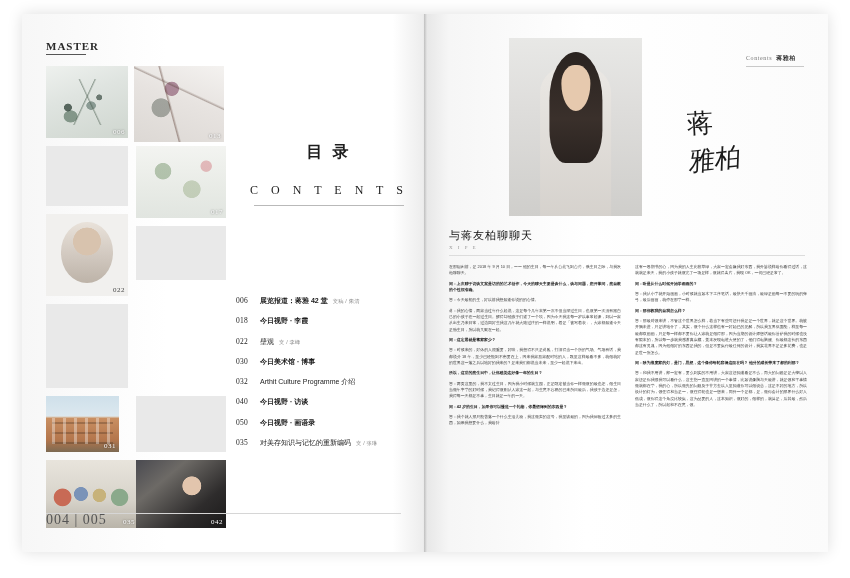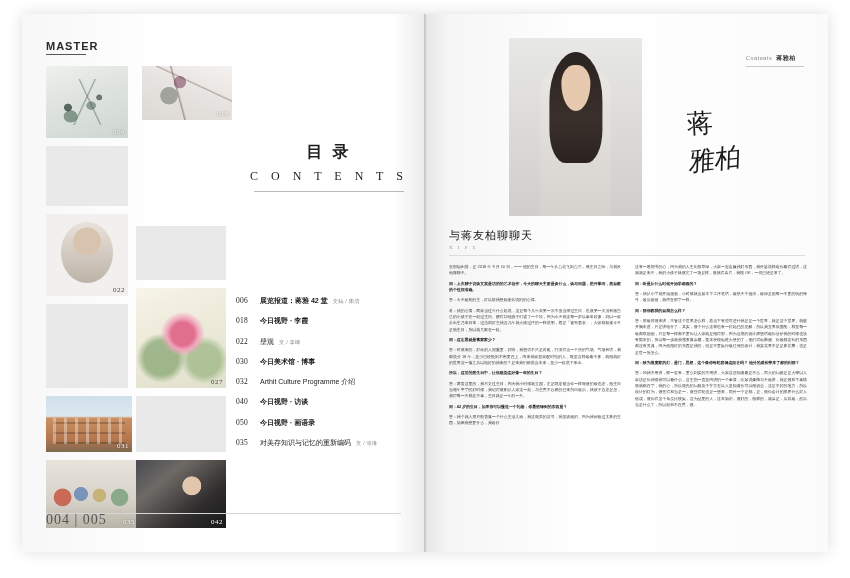--- a/index.html
+++ b/index.html
@@ -43,21 +43,21 @@
     position: absolute;
     left: 22px;
     top: 14px;
     width: 403px;
     height: 538px;
   }
   .masthead {
     position: absolute;
     left: 24px;
     top: 26px;
-    font-family: Liberation Sans, sans-serif;
+    font-family: Liberation Serif, serif;
     font-size: 11px;
     letter-spacing: 1px;
     color: #2a2a2a;
     font-weight: bold;
   }
   .masthead .rule {
     display: block;
     width: 40px;
     height: 1px;
     background: #555;
@@ -183,21 +183,21 @@
     text-align: center;
   }
   .contents-head .cn {
     font-family: "Liberation Serif", serif;
     font-size: 16px;
     font-weight: bold;
     letter-spacing: 3px;
     color: #1d1d1d;
   }
   .contents-head .en {
-    margin-top: 6px;
+    margin-top: 20px;
     font-family: "Liberation Serif", serif;
     font-size: 12px;
     letter-spacing: 5px;
     color: #1d1d1d;
   }
   .contents-head .rule {
     margin: 7px auto 0;
     width: 150px;
     height: 1px;
     background: #b9b9b9;
@@ -395,46 +395,46 @@
     <div class="masthead">
       <span>MASTER</span>
       <span class="rule"></span>
     </div>
 
     <div class="thumb-col">
       <div class="thumb" style="left:0; top:10px; width:82px; height:72px;">
         <div class="art-birds"></div>
         <span class="cap">006</span>
       </div>
-      <div class="thumb" style="left:96px; top:10px; width:90px; height:54px;text-align:center;">
+      <div class="thumb" style="left:88px; top:10px; width:90px; height:76px;text-align:center;">
         <div class="art-bird-branch"></div>
         <span class="cap">013</span>
       </div>
 
       <div class="thumb" style="left:0; top:90px; width:82px; height:60px;">
         <div class="art-blank"></div>
+      </div>
+      <div class="thumb" style="left:90px; top:90px; width:90px; height:72px;">
+        <div class="art-flowers"></div>
+        <span class="cap">017</span>
       </div>
 
       <div class="thumb" style="left:0; top:158px; width:82px; height:82px;">
         <div class="art-portrait-oval"></div>
         <span class="cap dark">022</span>
       </div>
       <div class="thumb" style="left:90px; top:170px; width:90px; height:54px;">
         <div class="art-blank"></div>
       </div>
 
-      <div class="thumb" style="left:90px; top:232px; width:90px; height:100px;">
-        <div class="art-pink-flower"></div>
-        <span class="cap dark">027</span>
-      </div>
       <div class="thumb" style="left:0; top:248px; width:82px; height:84px;">
         <div class="art-blank"></div>
       </div>
 
-      <div class="thumb" style="left:0; top:340px; width:86px; height:56px;">
+      <div class="thumb" style="left:0; top:340px; width:73px; height:56px;">
         <div class="art-building"></div>
         <span class="cap">031</span>
       </div>
       <div class="thumb" style="left:90px; top:340px; width:90px; height:56px;">
         <div class="art-blank"></div>
       </div>
 
       <div class="thumb" style="left:0; top:404px; width:92px; height:68px;">
         <div class="art-group"></div>
         <span class="cap">035</span>

